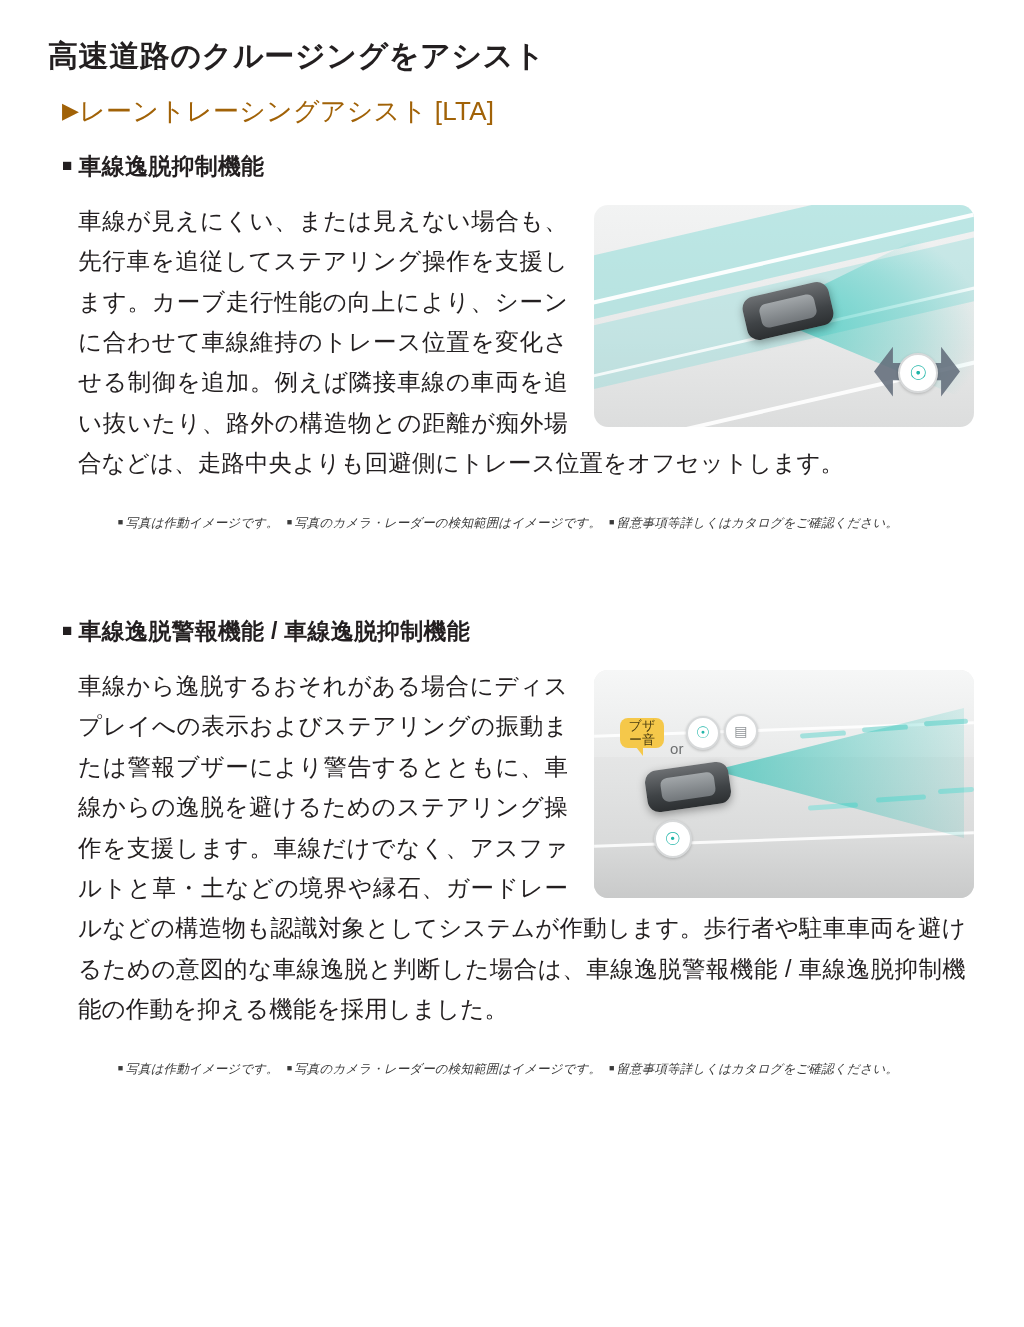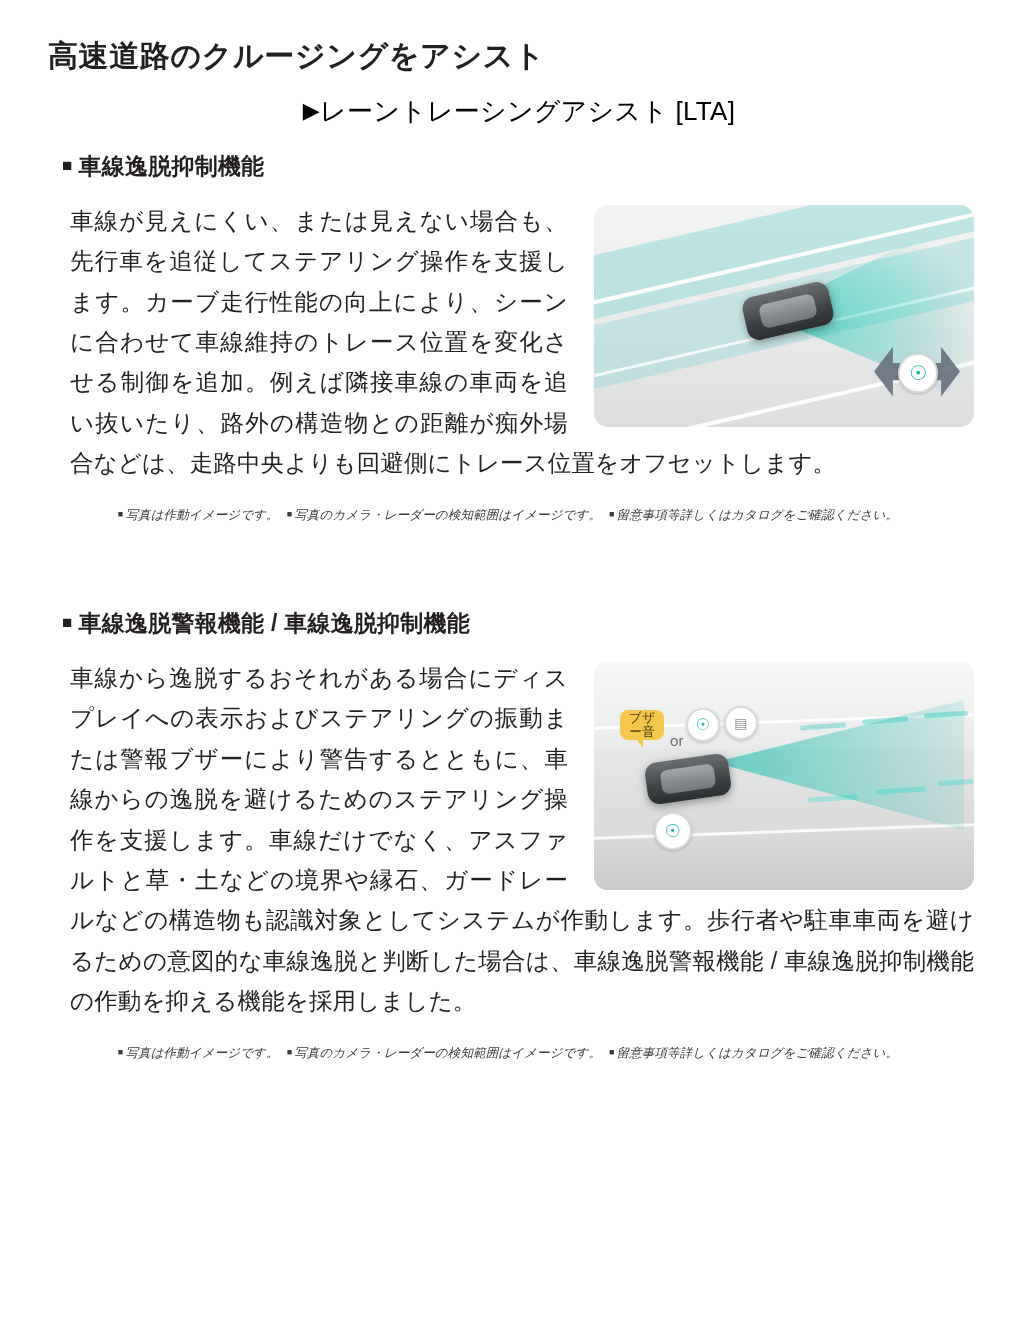--- a/index.html
+++ b/index.html
@@ -34,25 +34,24 @@
     font-size: 30px;
     font-weight: bold;
     letter-spacing: 0.02em;
     color: #231f20;
     margin: 0 0 22px 0;
     line-height: 1.2;
   }
   .subhead {
     font-size: 26px;
     font-weight: normal;
-    color: #000000;
+    color: #a16207;
     margin: 0 0 26px 14px;
     line-height: 1.2;
     letter-spacing: 0.01em;
-    text-align: center;
   }
   .subhead .tri {
     font-size: 22px;
     position: relative;
     top: -2px;
   }
   .feature {
     font-size: 23px;
     color: #231f20;
     margin: 0 0 20px 14px;
@@ -68,21 +67,21 @@
 
   
   .body-wrap {
     margin: 0 2px 0 22px;
     font-size: 23.5px;
     line-height: 1.72;
     letter-spacing: 0.005em;
     color: #231f20;
     text-align: justify;
   }
-  .body-wrap p { margin: 0; }
+  .body-wrap p { margin: 8px; }
 
   .figure {
     float: right;
     margin: 4px 0 6px 26px;
     border-radius: 14px;
     overflow: hidden;
     position: relative;
   }
   .fig1 { width: 380px; height: 222px; }
   .fig2 { width: 380px; height: 228px; }

